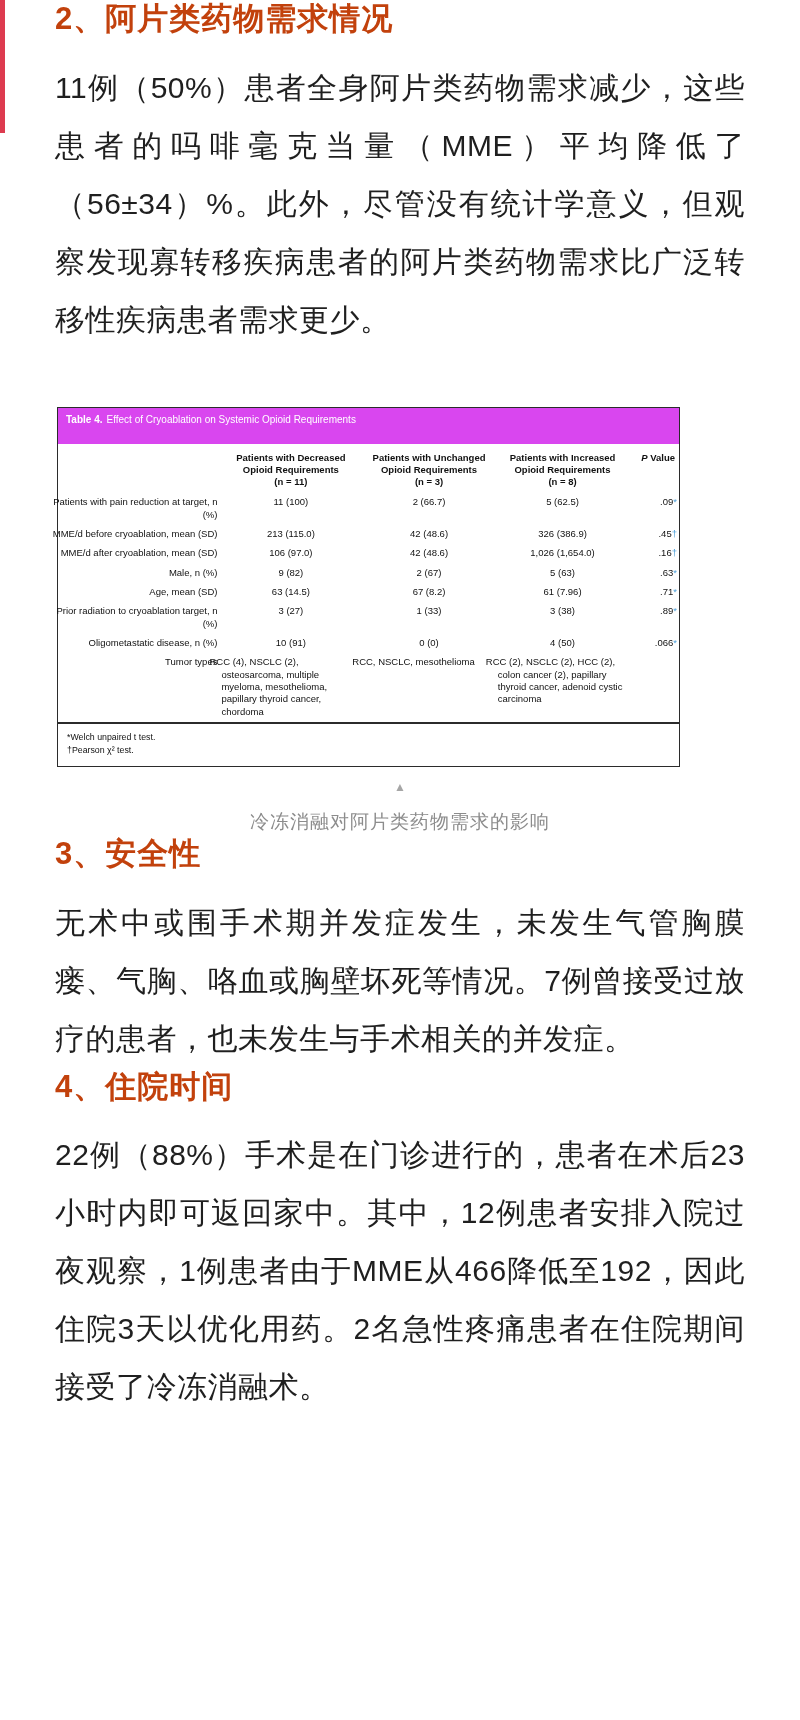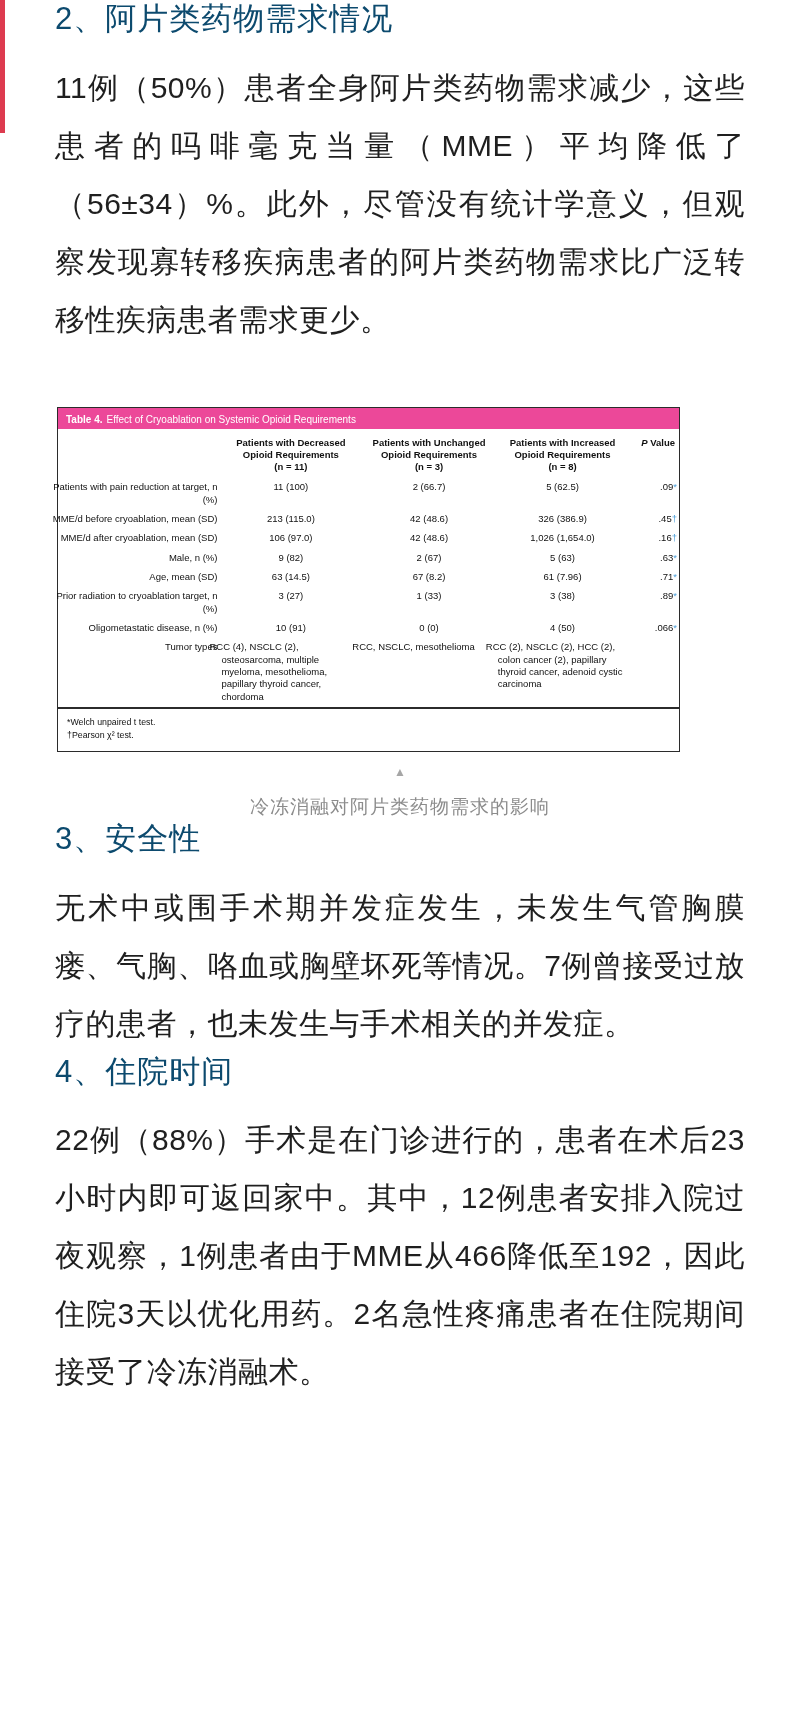--- a/index.html
+++ b/index.html
@@ -4,34 +4,34 @@
 <style>
   html,body{margin:0;padding:0;}
   body{
     width:800px;height:1720px;background:#ffffff;overflow:hidden;position:relative;
     font-family:"Liberation Sans","DejaVu Sans",sans-serif;
     -webkit-font-smoothing:antialiased;
   }
   .accent-strip{position:absolute;left:0;top:0;width:5px;height:133px;background:#dd3b4f;}
   .content{padding:0 55px;}
   h2.sec{
-    color:#0c4a6e;font-size:31px;font-weight:400;line-height:1.25;
+    color:#c2410c;font-size:31px;font-weight:700;line-height:1.25;
     margin:0;letter-spacing:1px;
   }
   .h1{margin-top:40px;}
   .h2{margin-top:72px;}
   .h3{margin-top:28px;}
   p.body{
     font-size:30px;color:#1f1f1f;line-height:58px;margin:20px 0 0 0;
     text-align:justify;text-align-last:left;letter-spacing:0.5px;
   }
   
   .jtable-wrap{margin:58px 0 0 2px;width:621px;border:1.5px solid #2b2b2b;background:#fff;}
   .jtable-titlebar{
-    background:#ec4899;color:#ffffff;font-size:10px;padding:6px 8px 3px 8px;line-height:1.2;
+    background:#d946ef;color:#ffffff;font-size:10px;padding:6px 8px 18px 8px;line-height:1.2;
   }
   .jtable-titlebar .tlabel{font-weight:700;margin-right:4px;}
   table.jtable{border-collapse:collapse;width:100%;table-layout:fixed;}
   table.jtable col.c-label{width:26%;}
   table.jtable col.c-d1{width:23%;}
   table.jtable col.c-d2{width:21.5%;}
   table.jtable col.c-d3{width:21.5%;}
   table.jtable col.c-p{width:8%;}
   table.jtable th{
     font-size:9.5px;font-weight:700;text-align:center;vertical-align:bottom;

